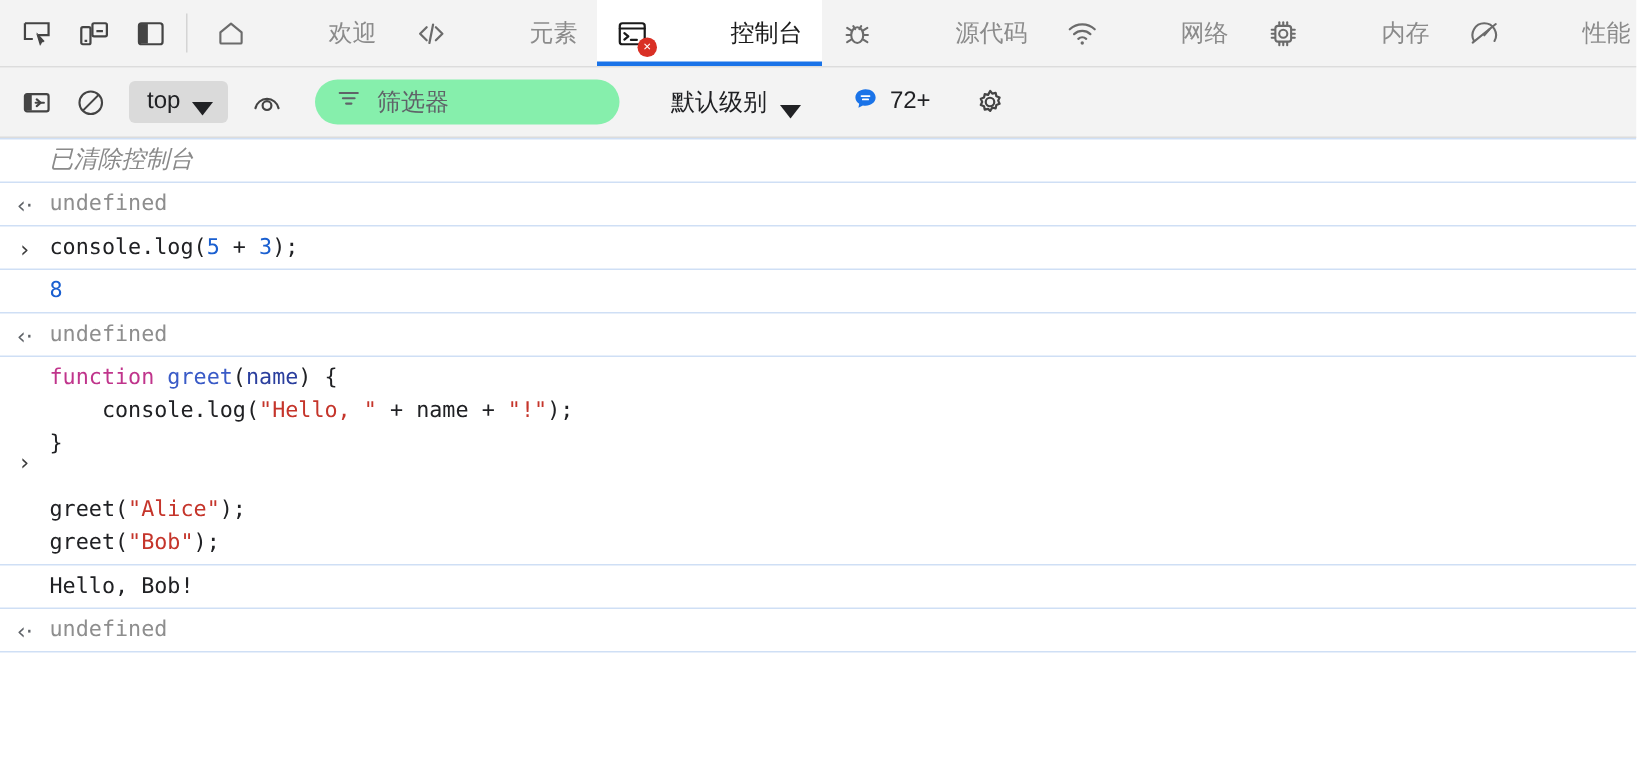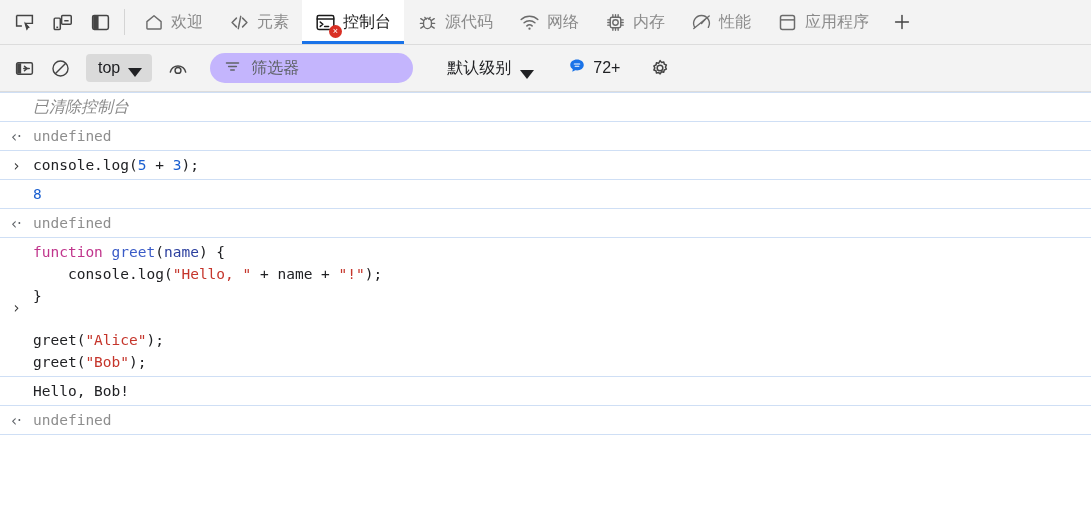--- a/index.html
+++ b/index.html
@@ -48,21 +48,21 @@
     display: flex;
     align-items: center;
     gap: 7px;
     padding: 0 13px;
     font-size: 16px;
     color: #8b8b8b;
     cursor: pointer;
     position: relative;
     white-space: nowrap;
   }
-  .tab .tab-label { font-size: 16px; }
+  .tab .tab-label { font-size: 16px; margin-left: 48px; }
   .tab.active {
     background: #ffffff;
     color: #1a1a1a;
   }
   .tab.active::after {
     content: "";
     position: absolute;
     left: 0; right: 0; bottom: 0;
     height: 3px;
     background: #1a73e8;
@@ -117,21 +117,21 @@
     font-family: "Liberation Sans", sans-serif;
   }
   .caret {
     width: 0; height: 0;
     border-left: 7px solid transparent;
     border-right: 7px solid transparent;
     border-top: 9px solid #202124;
   }
   .filterbox {
     display: flex; align-items: center; gap: 10px;
-    background: #c4b5fd;
+    background: #86efac;
     border-radius: 16px;
     height: 30px;
     width: 203px;
     padding: 0 14px;
     margin-left: 12px;
     cursor: text;
   }
   .filterbox .ph {
     font-size: 16px;
     color: #5f6368;

